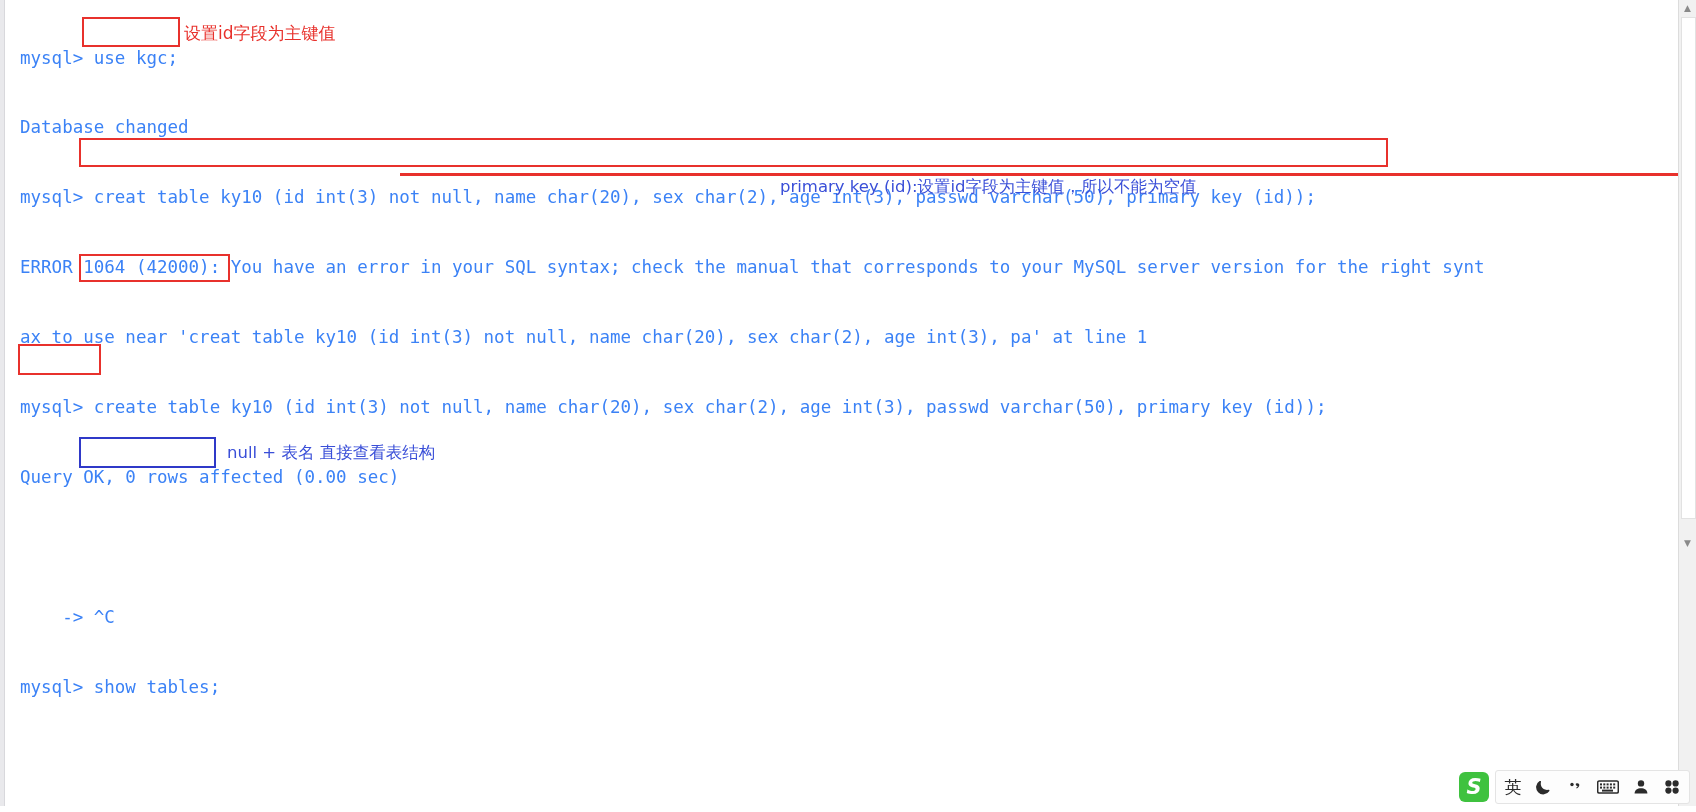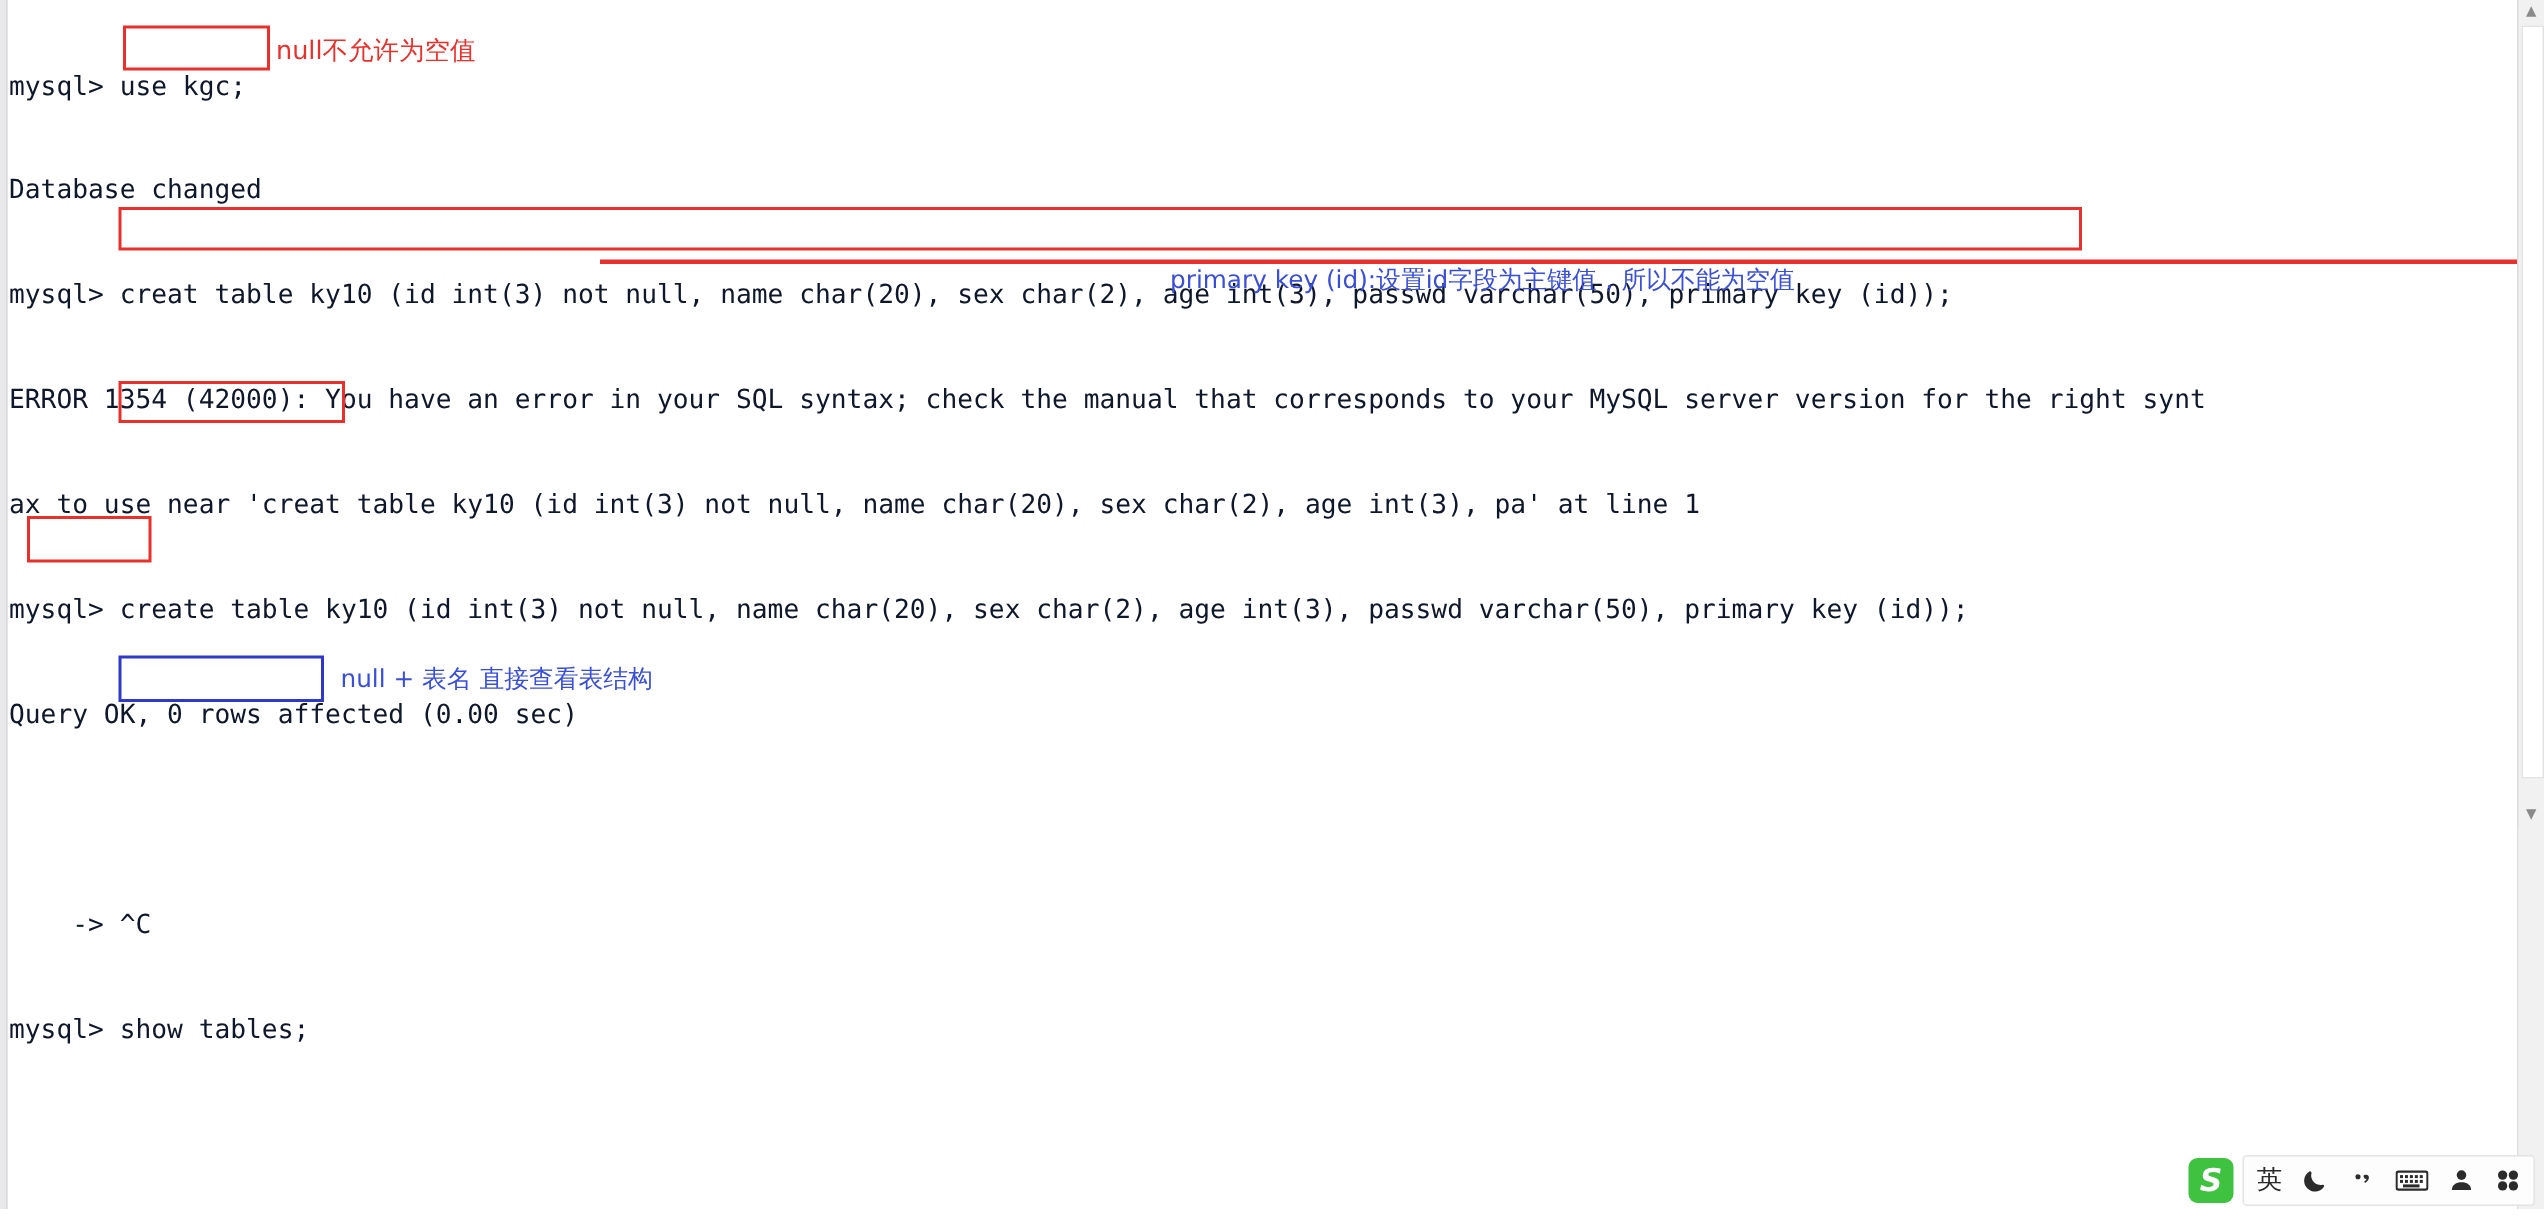--- a/index.html
+++ b/index.html
@@ -22,28 +22,28 @@
   .left-gutter {
     position: absolute;
     left: 0; top: 0;
     width: 4px; height: 812px;
     background: #e9e9ec;
     border-right: 1px solid #d8d8dc;
   }
   
   .term {
     position: absolute;
-    left: 6px;
+    left: 20px;
     top: 0;
     width: 1540px;
     height: 760px;
     font-family: "DejaVu Sans Mono", monospace;
     font-size: 17.5px;
     line-height: 23.3px;
-    color: #0f172a;
+    color: #3b82f6;
     white-space: pre;
     letter-spacing: 0px;
   }
   .term .line {
     height: 23.3px;
     white-space: pre;
   }
   .blank { height: 23.3px; }
 
   
@@ -168,21 +168,21 @@
 <body>
 
 <div class="screen">
 
   <div class="left-gutter"></div>
 
   <div class="term">
     <div class="line">mysql&gt; use kgc;</div>
     <div class="line">Database changed</div>
     <div class="line">mysql&gt; creat table ky10 (id int(3) not null, name char(20), sex char(2), age int(3), passwd varchar(50), primary key (id));</div>
-    <div class="line">ERROR 1354 (42000): You have an error in your SQL syntax; check the manual that corresponds to your MySQL server version for the right synt</div>
+    <div class="line">ERROR 1064 (42000): You have an error in your SQL syntax; check the manual that corresponds to your MySQL server version for the right synt</div>
     <div class="line">ax to use near 'creat table ky10 (id int(3) not null, name char(20), sex char(2), age int(3), pa' at line 1</div>
     <div class="line">mysql&gt; create table ky10 (id int(3) not null, name char(20), sex char(2), age int(3), passwd varchar(50), primary key (id));</div>
     <div class="line">Query OK, 0 rows affected (0.00 sec)</div>
     <div class="line blank"></div>
     <div class="line">    -&gt; ^C</div>
     <div class="line">mysql&gt; show tables;</div>
     
     
     
     
@@ -205,21 +205,21 @@
   </div>
 
   <div class="box box-red" style="left:82px;  top:17px;  width:98px;  height:30px;"></div>
   <div class="box box-red" style="left:79px;  top:138px; width:1309px;height:29px;"></div>
   <div class="box box-red" style="left:79px;  top:254px; width:151px; height:28px;"></div>
   <div class="box box-red" style="left:18px;  top:344px; width:83px;  height:31px;"></div>
   <div class="box box-blue" style="left:79px;  top:437px; width:137px; height:31px;"></div>
 
   <div class="rule-red" style="left:400px; top:173px; width:1296px;"></div>
 
-  <div class="anno anno-red" style="left:184px; top:22px;">null不允许为空值</div>
+  <div class="anno anno-red" style="left:184px; top:22px;">设置id字段为主键值</div>
   <div class="anno anno-blue" style="left:780px; top:176px;">primary key (id):设置id字段为主键值，所以不能为空值</div>
   <div class="anno anno-blue" style="left:227px; top:442px;">null + 表名 直接查看表结构</div>
 
   <div class="scrollbar">
     <div class="sb-arrow sb-up">▲</div>
     <div class="sb-thumb"></div>
     <div class="sb-arrow sb-down">▼</div>
     <div class="sb-track2"></div>
   </div>
 

